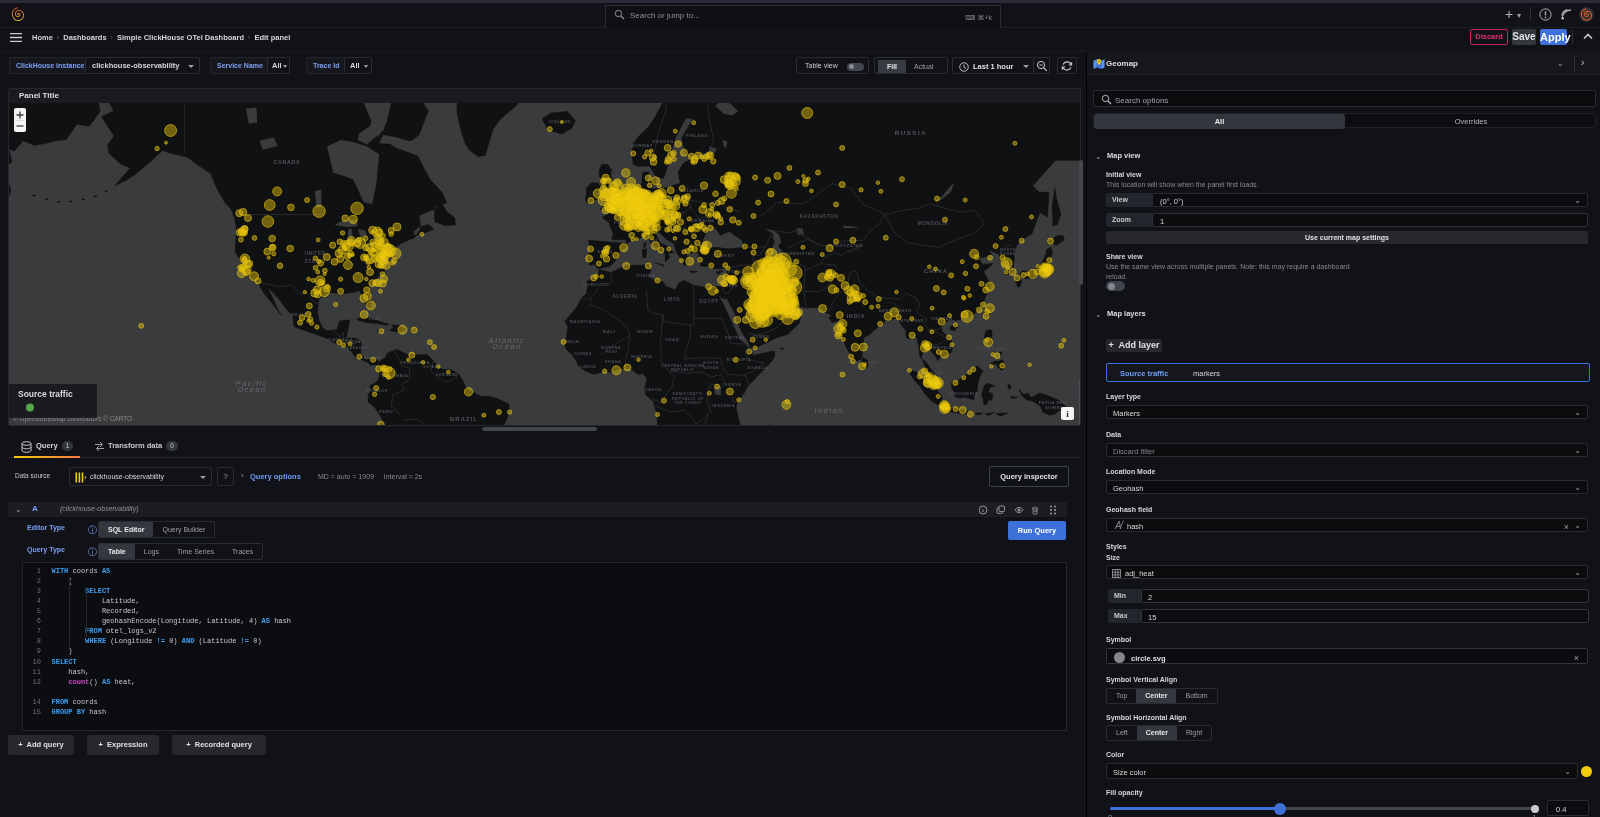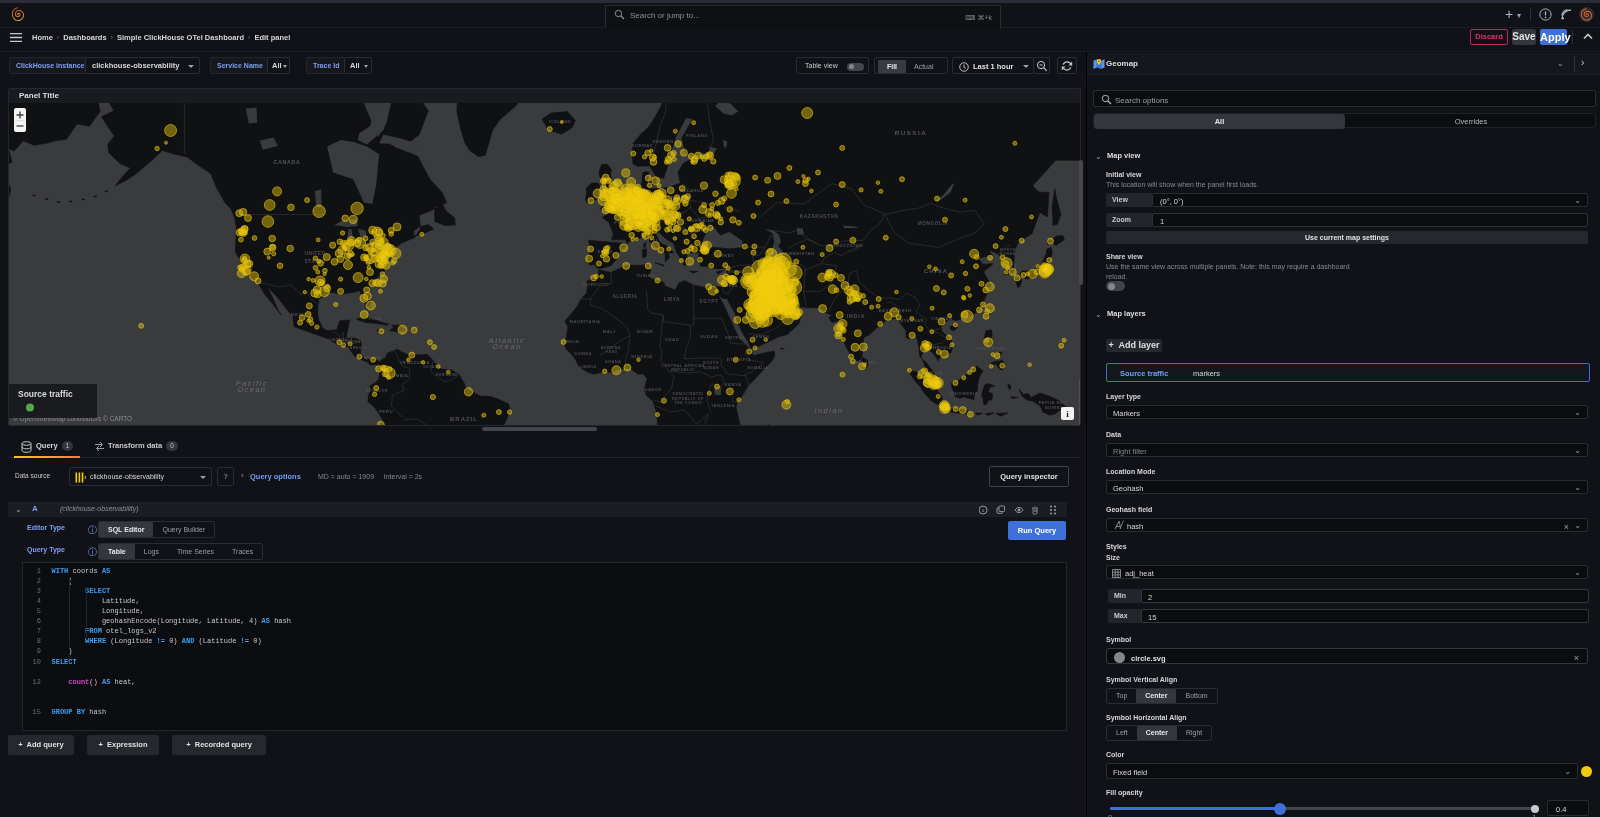--- a/index.html
+++ b/index.html
@@ -1647,27 +1647,29 @@
     <div class="abs qlabel" style="left:19px;top:49px;">Query Type</div>
     <span style="position:absolute;left:80px;top:49px;color:#7d9ff5;font-size:9px;">ⓘ</span>
     <div class="seg" style="left:90px;top:46px;">
       <span class="segitem on">Table</span><span class="segitem">Logs</span><span class="segitem">Time Series</span><span class="segitem">Traces</span>
     </div>
     <div class="abs" id="sqlblock">
         <div class="sqlline" style="top:3.0px"><span class="lnum">1</span><span class="code"><span class="kw">WITH</span> coords <span class="kw">AS</span></span></div>
 <div class="sqlline" style="top:13.1px"><span class="lnum">2</span><span class="code">    (</span></div>
 <div class="sqlline" style="top:23.1px"><span class="lnum">3</span><span class="code">        <span class="kw">SELECT</span></span></div>
 <div class="sqlline" style="top:33.2px"><span class="lnum">4</span><span class="code">            Latitude,</span></div>
-<div class="sqlline" style="top:43.2px"><span class="lnum">5</span><span class="code">            Longitude,</span></div>
+<div class="sqlline" style="top:43.2px"><span class="lnum">5</span><span class="code">            Recorded,</span></div>
 <div class="sqlline" style="top:53.2px"><span class="lnum">6</span><span class="code">            geohashEncode(Longitude, Latitude, 4) <span class="kw">AS</span> hash</span></div>
 <div class="sqlline" style="top:63.3px"><span class="lnum">7</span><span class="code">        <span class="kw">FROM</span> otel_logs_v2</span></div>
 <div class="sqlline" style="top:73.4px"><span class="lnum">8</span><span class="code">        <span class="kw">WHERE</span> (Longitude <span class="kw">!=</span> 0) <span class="kw">AND</span> (Latitude <span class="kw">!=</span> 0)</span></div>
 <div class="sqlline" style="top:83.4px"><span class="lnum">9</span><span class="code">    )</span></div>
 <div class="sqlline" style="top:93.5px"><span class="lnum">10</span><span class="code"><span class="kw">SELECT</span></span></div>
+<div class="sqlline" style="top:103.5px"><span class="lnum">11</span><span class="code">    hash,</span></div>
 <div class="sqlline" style="top:113.6px"><span class="lnum">12</span><span class="code">    <span class="fn">count</span>() <span class="kw">AS</span> heat,</span></div>
+<div class="sqlline" style="top:133.7px"><span class="lnum">14</span><span class="code"><span class="kw">FROM</span> coords</span></div>
 <div class="sqlline" style="top:143.7px"><span class="lnum">15</span><span class="code"><span class="kw">GROUP BY</span> hash</span></div>
 <div class="guide" style="left:46px;top:14px;height:70px"></div>
 <div class="guide" style="left:62.5px;top:24px;height:50px"></div>
       </div>
   </div>
   <div class="addbtn" style="left:8px;width:66px;">+&nbsp; Add query</div>
   <div class="addbtn" style="left:87px;width:72px;">+&nbsp; Expression</div>
   <div class="addbtn" style="left:172px;width:94px;">+&nbsp; Recorded query</div>
 
   <div class="abs" id="sidebar">
@@ -1721,21 +1723,21 @@
   <span style="position:absolute;left:13px;top:5px;color:#6f9ff7;font-size:7.5px;font-weight:bold;">Source traffic</span>
   <span style="position:absolute;left:86px;top:5px;color:#d6d7da;font-size:7.5px;">markers</span>
 </div>
 <div class="sblabel" style="left:19px;top:341px;">Layer type</div>
 <div class="select" style="left:19px;top:353px;width:482px;height:14px;">
         <span style="position:absolute;left:6px;top:0.5px;">Markers</span>
         <span class="chev">⌄</span>
       </div>
 <div class="sblabel" style="left:19px;top:379px;">Data</div>
 <div class="select" style="left:19px;top:391px;width:482px;height:14px;">
-        <span style="position:absolute;left:6px;top:0.5px;color:#84868c;">Right filter</span>
+        <span style="position:absolute;left:6px;top:0.5px;color:#84868c;">Discard filter</span>
         <span class="chev">⌄</span>
       </div>
 <div class="sblabel" style="left:19px;top:416px;">Location Mode</div>
 <div class="select" style="left:19px;top:428px;width:482px;height:14px;">
         <span style="position:absolute;left:6px;top:0.5px;">Geohash</span>
         <span class="chev">⌄</span>
       </div>
 <div class="sblabel" style="left:19px;top:454px;">Geohash field</div>
 <div class="select" style="left:19px;top:466px;width:482px;height:14px;">
   <span style="position:absolute;left:8px;top:0px;color:#84868c;font-style:italic;font-size:10px;">A̸</span>
@@ -1769,21 +1771,21 @@
 <div class="sblabel" style="left:19px;top:624px;">Symbol Vertical Align</div>
 <div class="seg" style="left:19px;top:636px;height:16px;">
   <span class="segitem" style="line-height:14px;height:14px;">Top</span><span class="segitem on" style="line-height:14px;height:14px;">Center</span><span class="segitem" style="line-height:14px;height:14px;">Bottom</span>
 </div>
 <div class="sblabel" style="left:19px;top:662px;">Symbol Horizontal Align</div>
 <div class="seg" style="left:19px;top:673px;height:16px;">
   <span class="segitem" style="line-height:14px;height:14px;">Left</span><span class="segitem on" style="line-height:14px;height:14px;">Center</span><span class="segitem" style="line-height:14px;height:14px;">Right</span>
 </div>
 <div class="sblabel" style="left:19px;top:699px;">Color</div>
 <div class="select" style="left:19px;top:711px;width:472px;height:16px;">
-        <span style="position:absolute;left:6px;top:1.5px;">Fixed field</span>
+        <span style="position:absolute;left:6px;top:1.5px;">Size color</span>
         <span class="chev" style="top:1px;">⌄</span>
       </div>
 <span style="position:absolute;left:494px;top:713.5px;width:11px;height:11px;border-radius:50%;background:#f2cc0c;"></span>
 <div class="sblabel" style="left:19px;top:737px;">Fill opacity</div>
 <div class="sb" style="left:23px;top:755px;width:425px;height:3px;background:#44464d;border-radius:2px;"></div>
 <div class="sb" style="left:23px;top:755px;width:170px;height:3px;background:#3d71d9;border-radius:2px;"></div>
 <span style="position:absolute;left:187px;top:750.5px;width:12px;height:12px;border-radius:50%;background:#3d71d9;"></span>
 <span style="position:absolute;left:444px;top:752.5px;width:8px;height:8px;border-radius:50%;background:#c9cacd;"></span>
 <div class="select" style="left:460px;top:748px;width:42px;height:16px;">
         <span style="position:absolute;left:8px;top:1.5px;">0.4</span>

